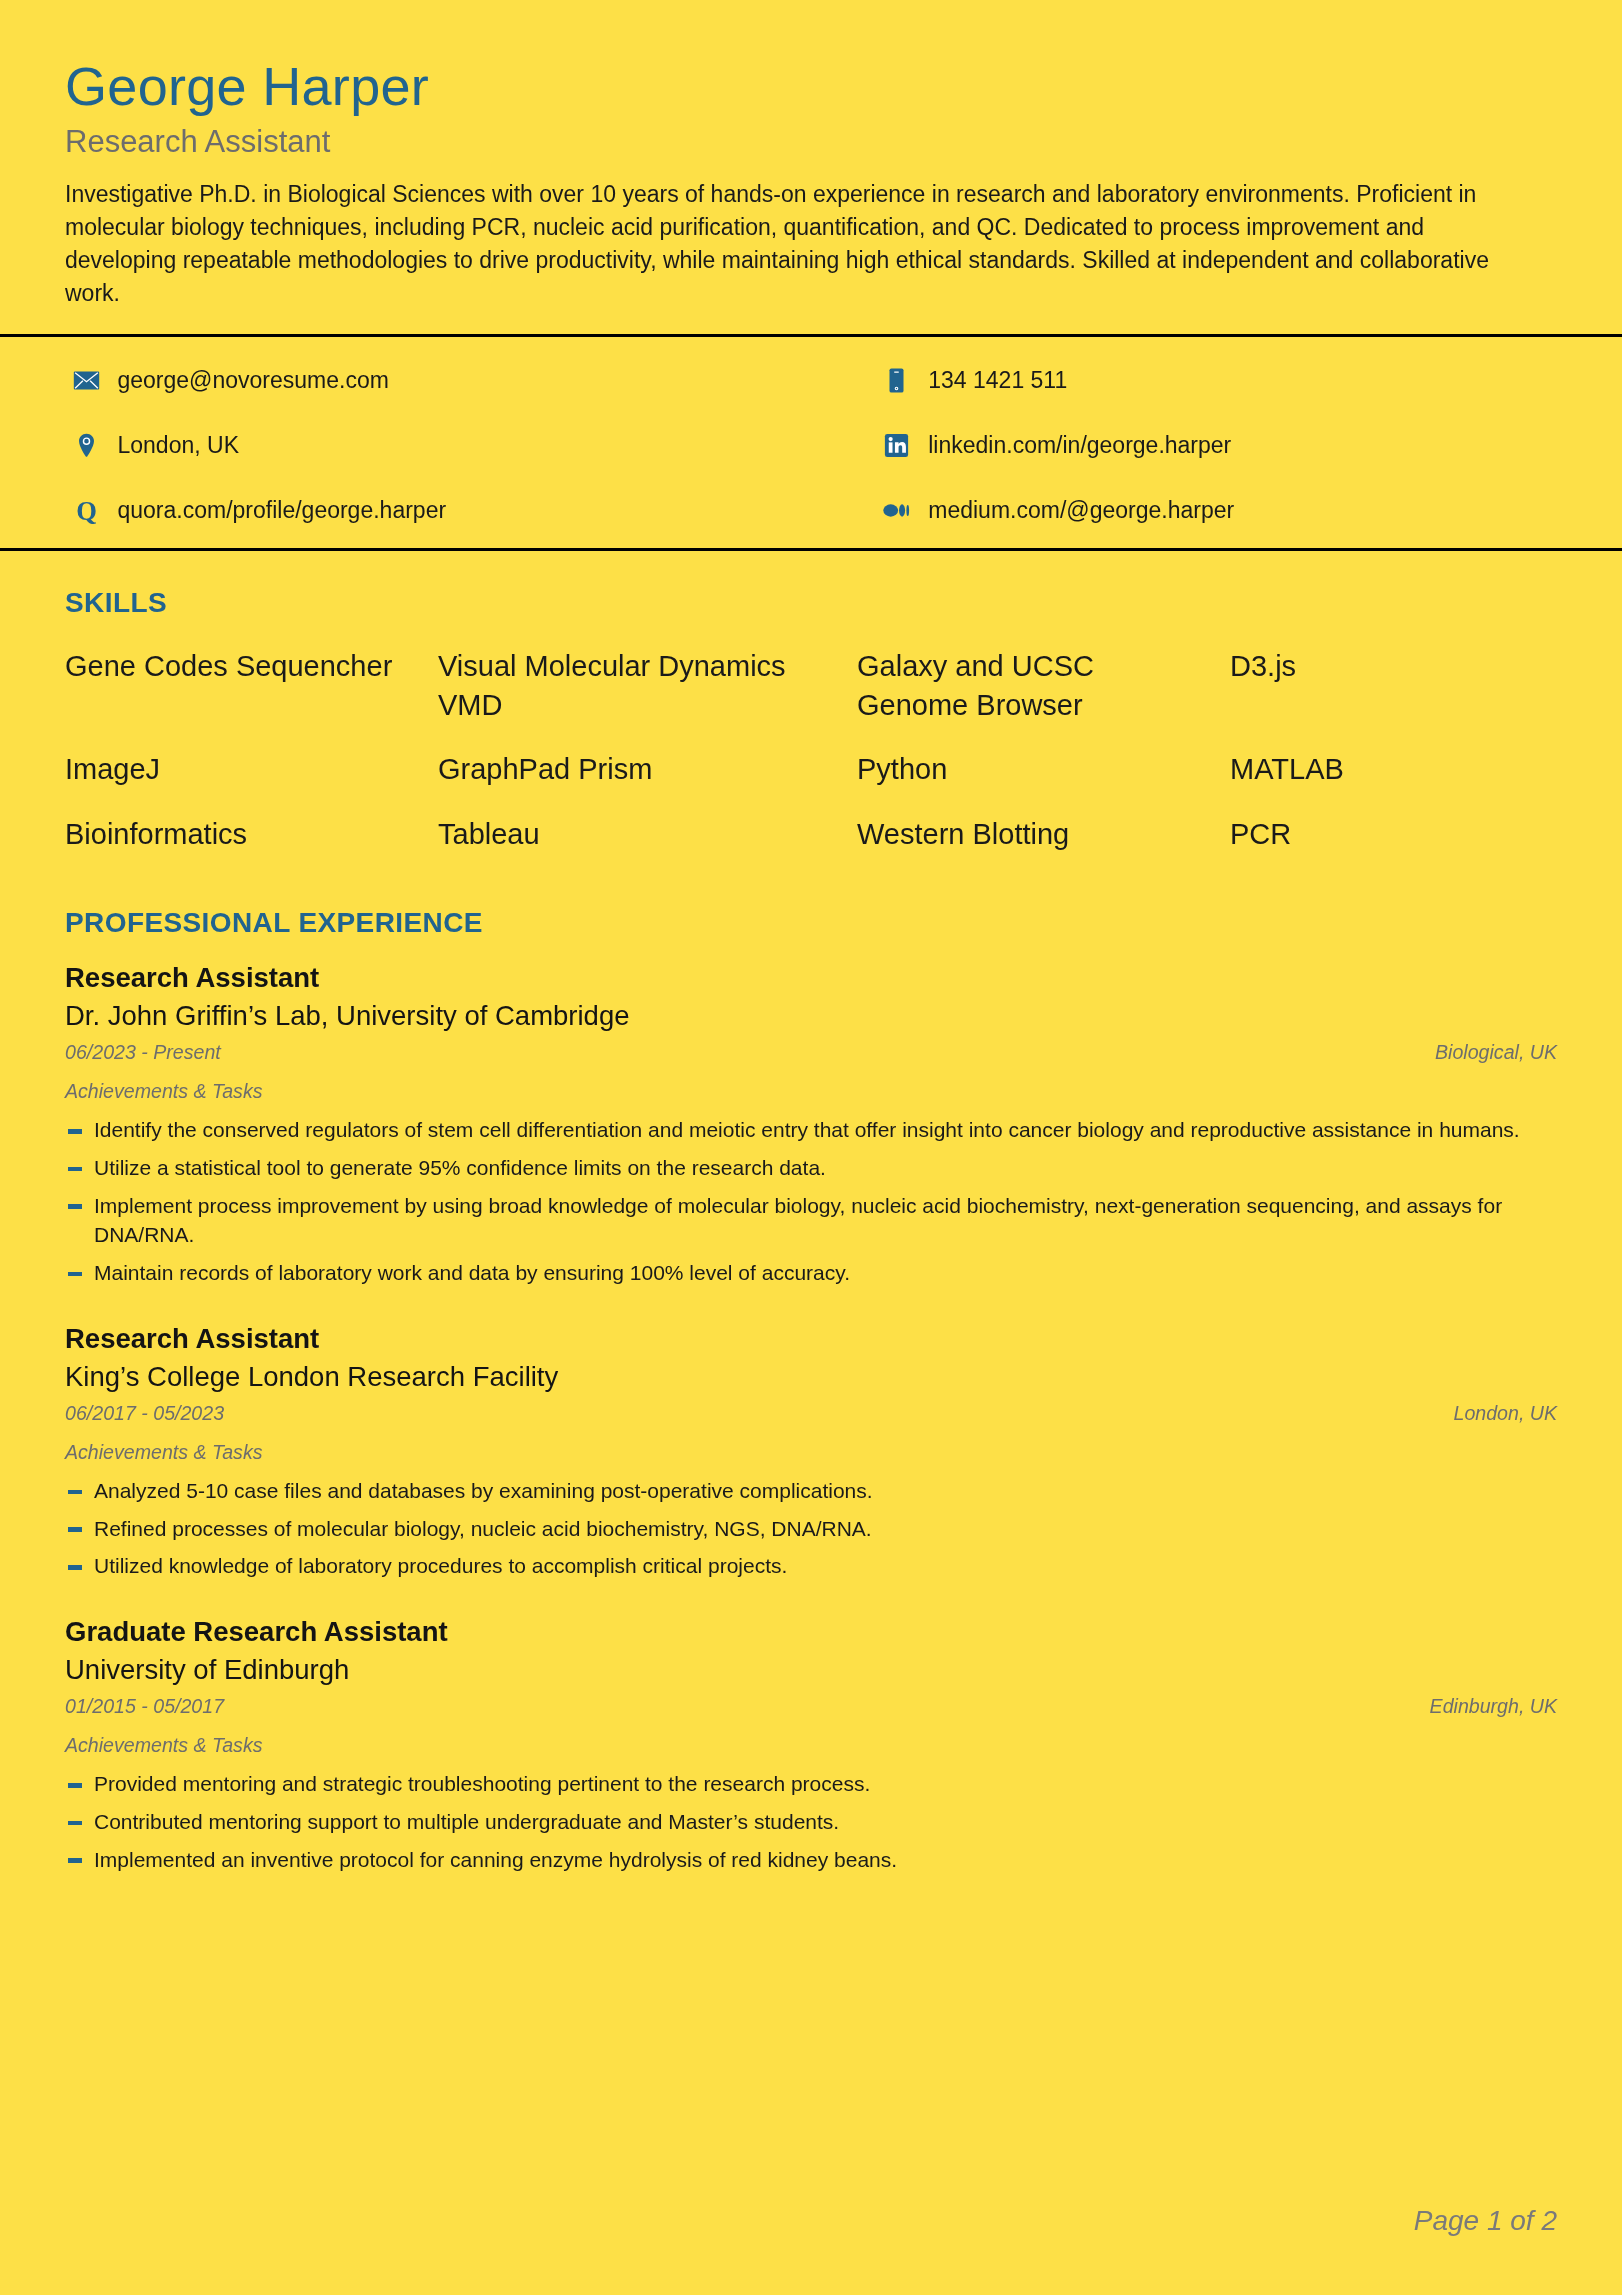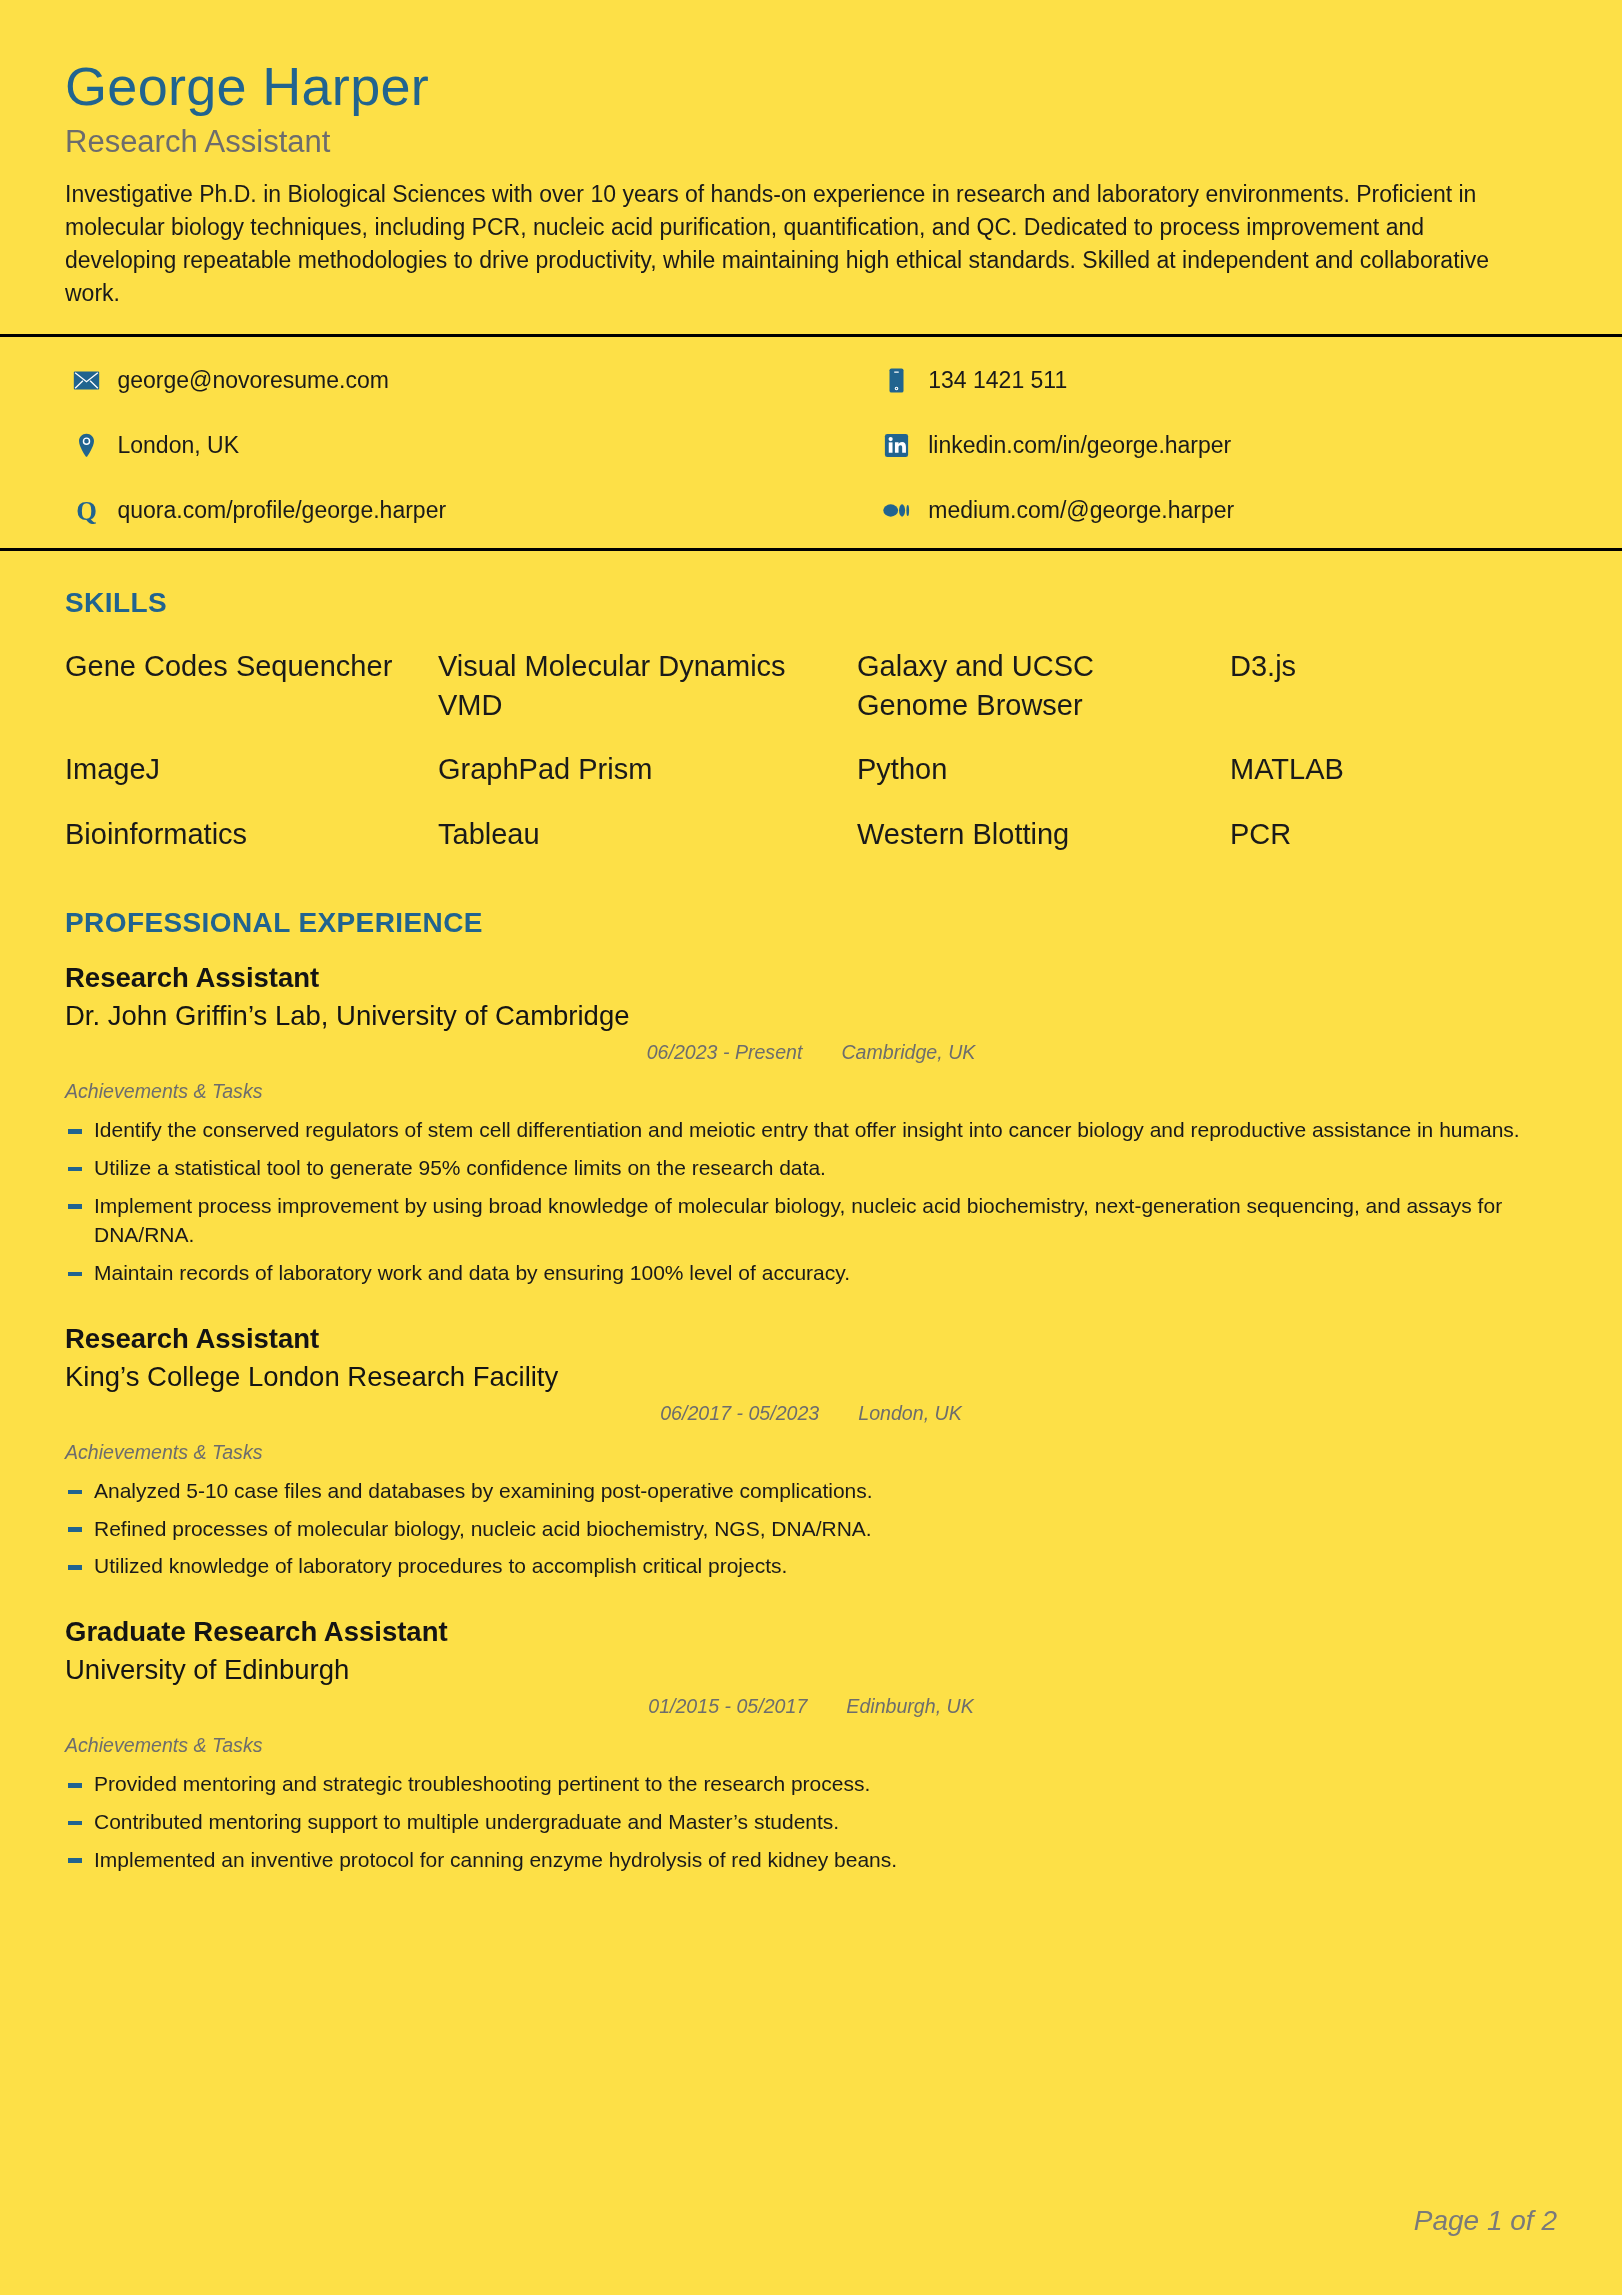--- a/index.html
+++ b/index.html
@@ -129,21 +129,21 @@
   }
   .job-company {
     font-size: 27.5px;
     font-weight: 400;
     color: #141414;
     margin: 5.2px 0 0 0;
     line-height: 1.18;
   }
   .job-meta {
     display: flex;
-    justify-content: center;
+    justify-content: space-between;
     align-items: baseline;
     margin-top: 9.2px;
     gap: 39px;
   }
   .job-dates, .job-location {
     font-size: 19.6px;
     font-style: italic;
     color: #6d6d6d;
     line-height: 1.2;
   }
@@ -299,21 +299,21 @@
   <div class="exp-section">
     <div class="section-heading">PROFESSIONAL EXPERIENCE</div>
 
     <div class="jobs">
 
       <div class="job">
         <div class="job-role">Research Assistant</div>
         <div class="job-company">Dr. John Griffin’s Lab, University of Cambridge</div>
         <div class="job-meta">
           <span class="job-dates">06/2023 - Present</span>
-          <span class="job-location">Cambridge, UK</span>
+          <span class="job-location">Biological, UK</span>
         </div>
         <div class="achievements-label">Achievements &amp; Tasks</div>
         <ul class="bullets">
           <li>Identify the conserved regulators of stem cell differentiation and meiotic entry that offer insight into cancer biology and reproductive assistance in humans.</li>
           <li>Utilize a statistical tool to generate 95% confidence limits on the research data.</li>
           <li>Implement process improvement by using broad knowledge of molecular biology, nucleic acid biochemistry, next-generation sequencing, and assays for DNA/RNA.</li>
           <li>Maintain records of laboratory work and data by ensuring 100% level of accuracy.</li>
         </ul>
       </div>
 

